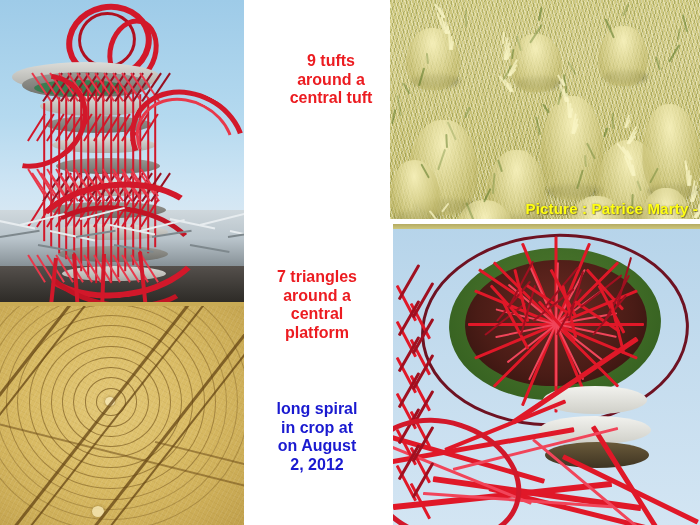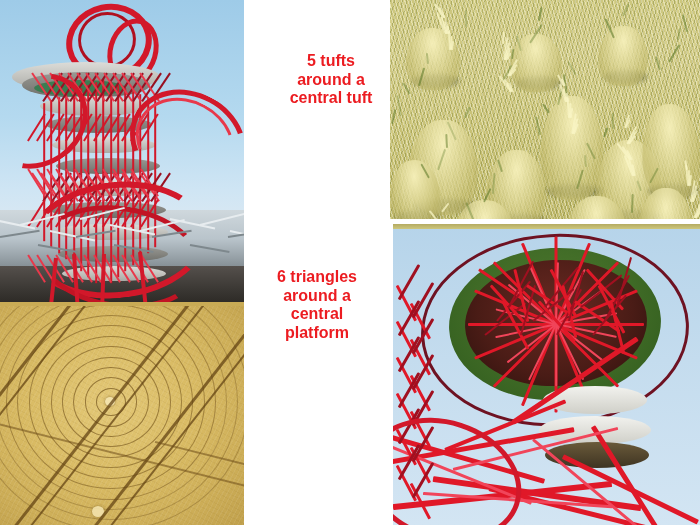--- a/index.html
+++ b/index.html
@@ -399,20 +399,21 @@
         <div class="green-blade" style="left: 52px; top: 206px; width: 2px; height: 22px; background: rgba(250, 246, 198, 0.75); transform: rotate(-38deg);"></div>
         <div class="green-blade" style="left: 113px; top: 37px; width: 2px; height: 23px; background: rgba(250, 246, 198, 0.75); transform: rotate(9deg);"></div>
         <div class="green-blade" style="left: 174px; top: 78px; width: 2px; height: 8px; background: rgba(250, 246, 198, 0.75); transform: rotate(-24deg);"></div>
         <div class="green-blade" style="left: 235px; top: 119px; width: 2px; height: 9px; background: rgba(250, 246, 198, 0.75); transform: rotate(23deg);"></div>
         <div class="green-blade" style="left: 296px; top: 160px; width: 2px; height: 10px; background: rgba(250, 246, 198, 0.75); transform: rotate(-10deg);"></div>
         <div class="green-blade" style="left: 51px; top: 201px; width: 2px; height: 11px; background: rgba(250, 246, 198, 0.75); transform: rotate(37deg);"></div>
         <div class="green-blade" style="left: 112px; top: 32px; width: 2px; height: 12px; background: rgba(250, 246, 198, 0.75); transform: rotate(4deg);"></div>
         <div class="green-blade" style="left: 173px; top: 73px; width: 2px; height: 13px; background: rgba(250, 246, 198, 0.75); transform: rotate(-29deg);"></div>
         <div class="green-blade" style="left: 234px; top: 114px; width: 2px; height: 14px; background: rgba(250, 246, 198, 0.75); transform: rotate(18deg);"></div>
       </div>
+    <div id="picture-credit">Picture : Patrice Marty -</div>
   </div>
 
   <div class="panel" id="tower-underside-photo">
     <div class="grass-strip"></div>
     <div id="underside-layer">
         <div class="uring" style="left: 28px; top: 10px; width: 262px; height: 186px; transform: rotate(-3deg);"></div>
         <div class="plate" style="left: 56px; top: 24px; width: 212px; height: 152px; background: radial-gradient(at 50% 40%, rgb(79, 122, 46) 0%, rgb(63, 106, 38) 55%, rgb(46, 90, 28) 100%); transform: rotate(-3deg);"></div>
         <div class="plate" style="left: 72px; top: 36px; width: 182px; height: 126px; background: radial-gradient(at 50% 40%, rgb(106, 42, 34) 0%, rgb(74, 28, 22) 60%, rgb(42, 16, 12) 100%); transform: rotate(-3deg);"></div>
         <div class="red-bar" style="left: 163px; top: 99px; width: 88px; height: 3px; transform: rotate(0deg);"></div>
         <div class="red-bar" style="left: 163px; top: 99px; width: 88px; height: 3px; transform: rotate(22.5deg);"></div>
@@ -506,22 +507,26 @@
         <div class="red-bar-d" style="left: 20px; top: 236px; width: 40px; height: 3px; transform: rotate(-60deg);"></div>
         <div class="red-bar" style="left: 4px; top: 240px; width: 40px; height: 3px; transform: rotate(62deg);"></div>
         <div class="red-bar-d" style="left: 6px; top: 254px; width: 40px; height: 3px; transform: rotate(-60deg);"></div>
         <div class="red-bar" style="left: 18px; top: 258px; width: 40px; height: 3px; transform: rotate(62deg);"></div>
         <div class="red-bar-d" style="left: 20px; top: 272px; width: 40px; height: 3px; transform: rotate(-60deg);"></div>
         <div class="uring" style="left: -30px; top: 196px; width: 150px; height: 110px; border-color: rgb(210, 24, 42); border-width: 5px; transform: rotate(18deg);"></div>
       </div>
   </div>
 
   <div id="caption-column">
-    <div class="cap cap-red" id="caption-tufts" style="white-space: pre-line;">5 tufts
+    <div class="cap cap-red" id="caption-tufts" style="white-space: pre-line;">9 tufts
 around a
 central tuft</div>
-    <div class="cap cap-red" id="caption-triangles" style="white-space: pre-line;">6 triangles
+    <div class="cap cap-red" id="caption-triangles" style="white-space: pre-line;">7 triangles
 around a
 central
 platform</div>
+    <div class="cap cap-blue" id="caption-longspiral" style="white-space: pre-line;">long spiral
+in crop at
+on August
+2, 2012</div>
   </div>
 
 </div>
 
 </body></html>

